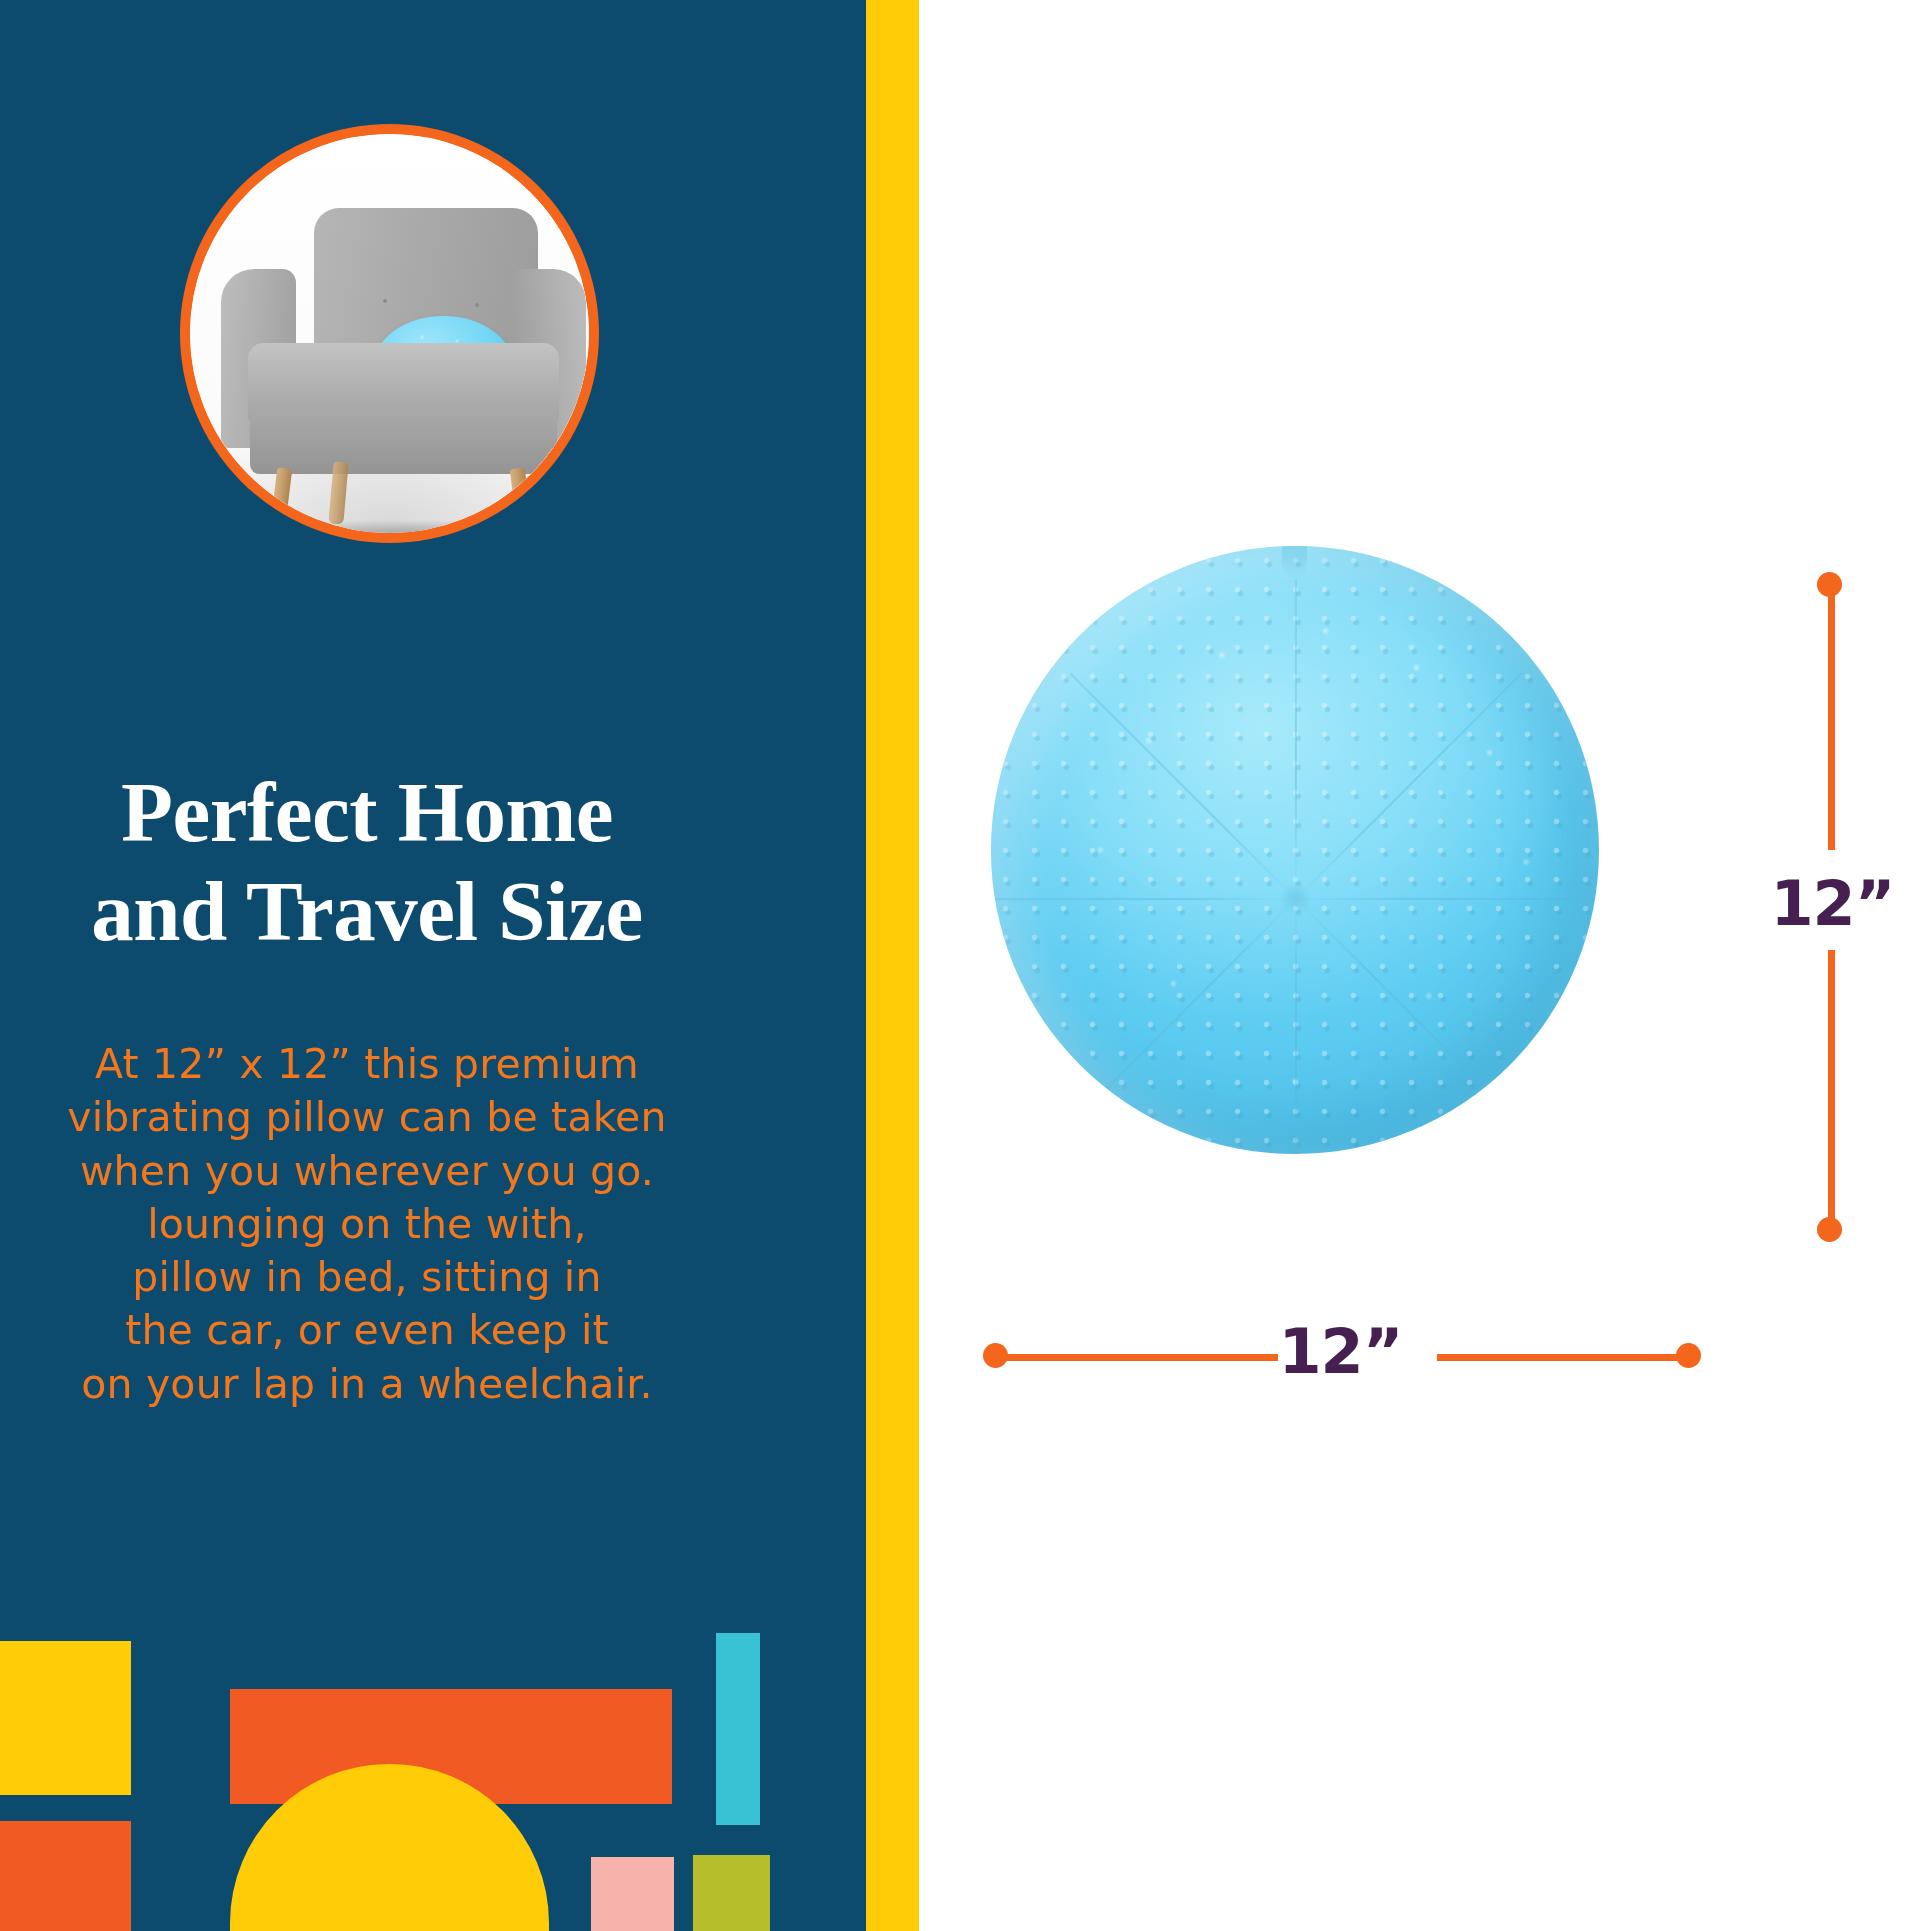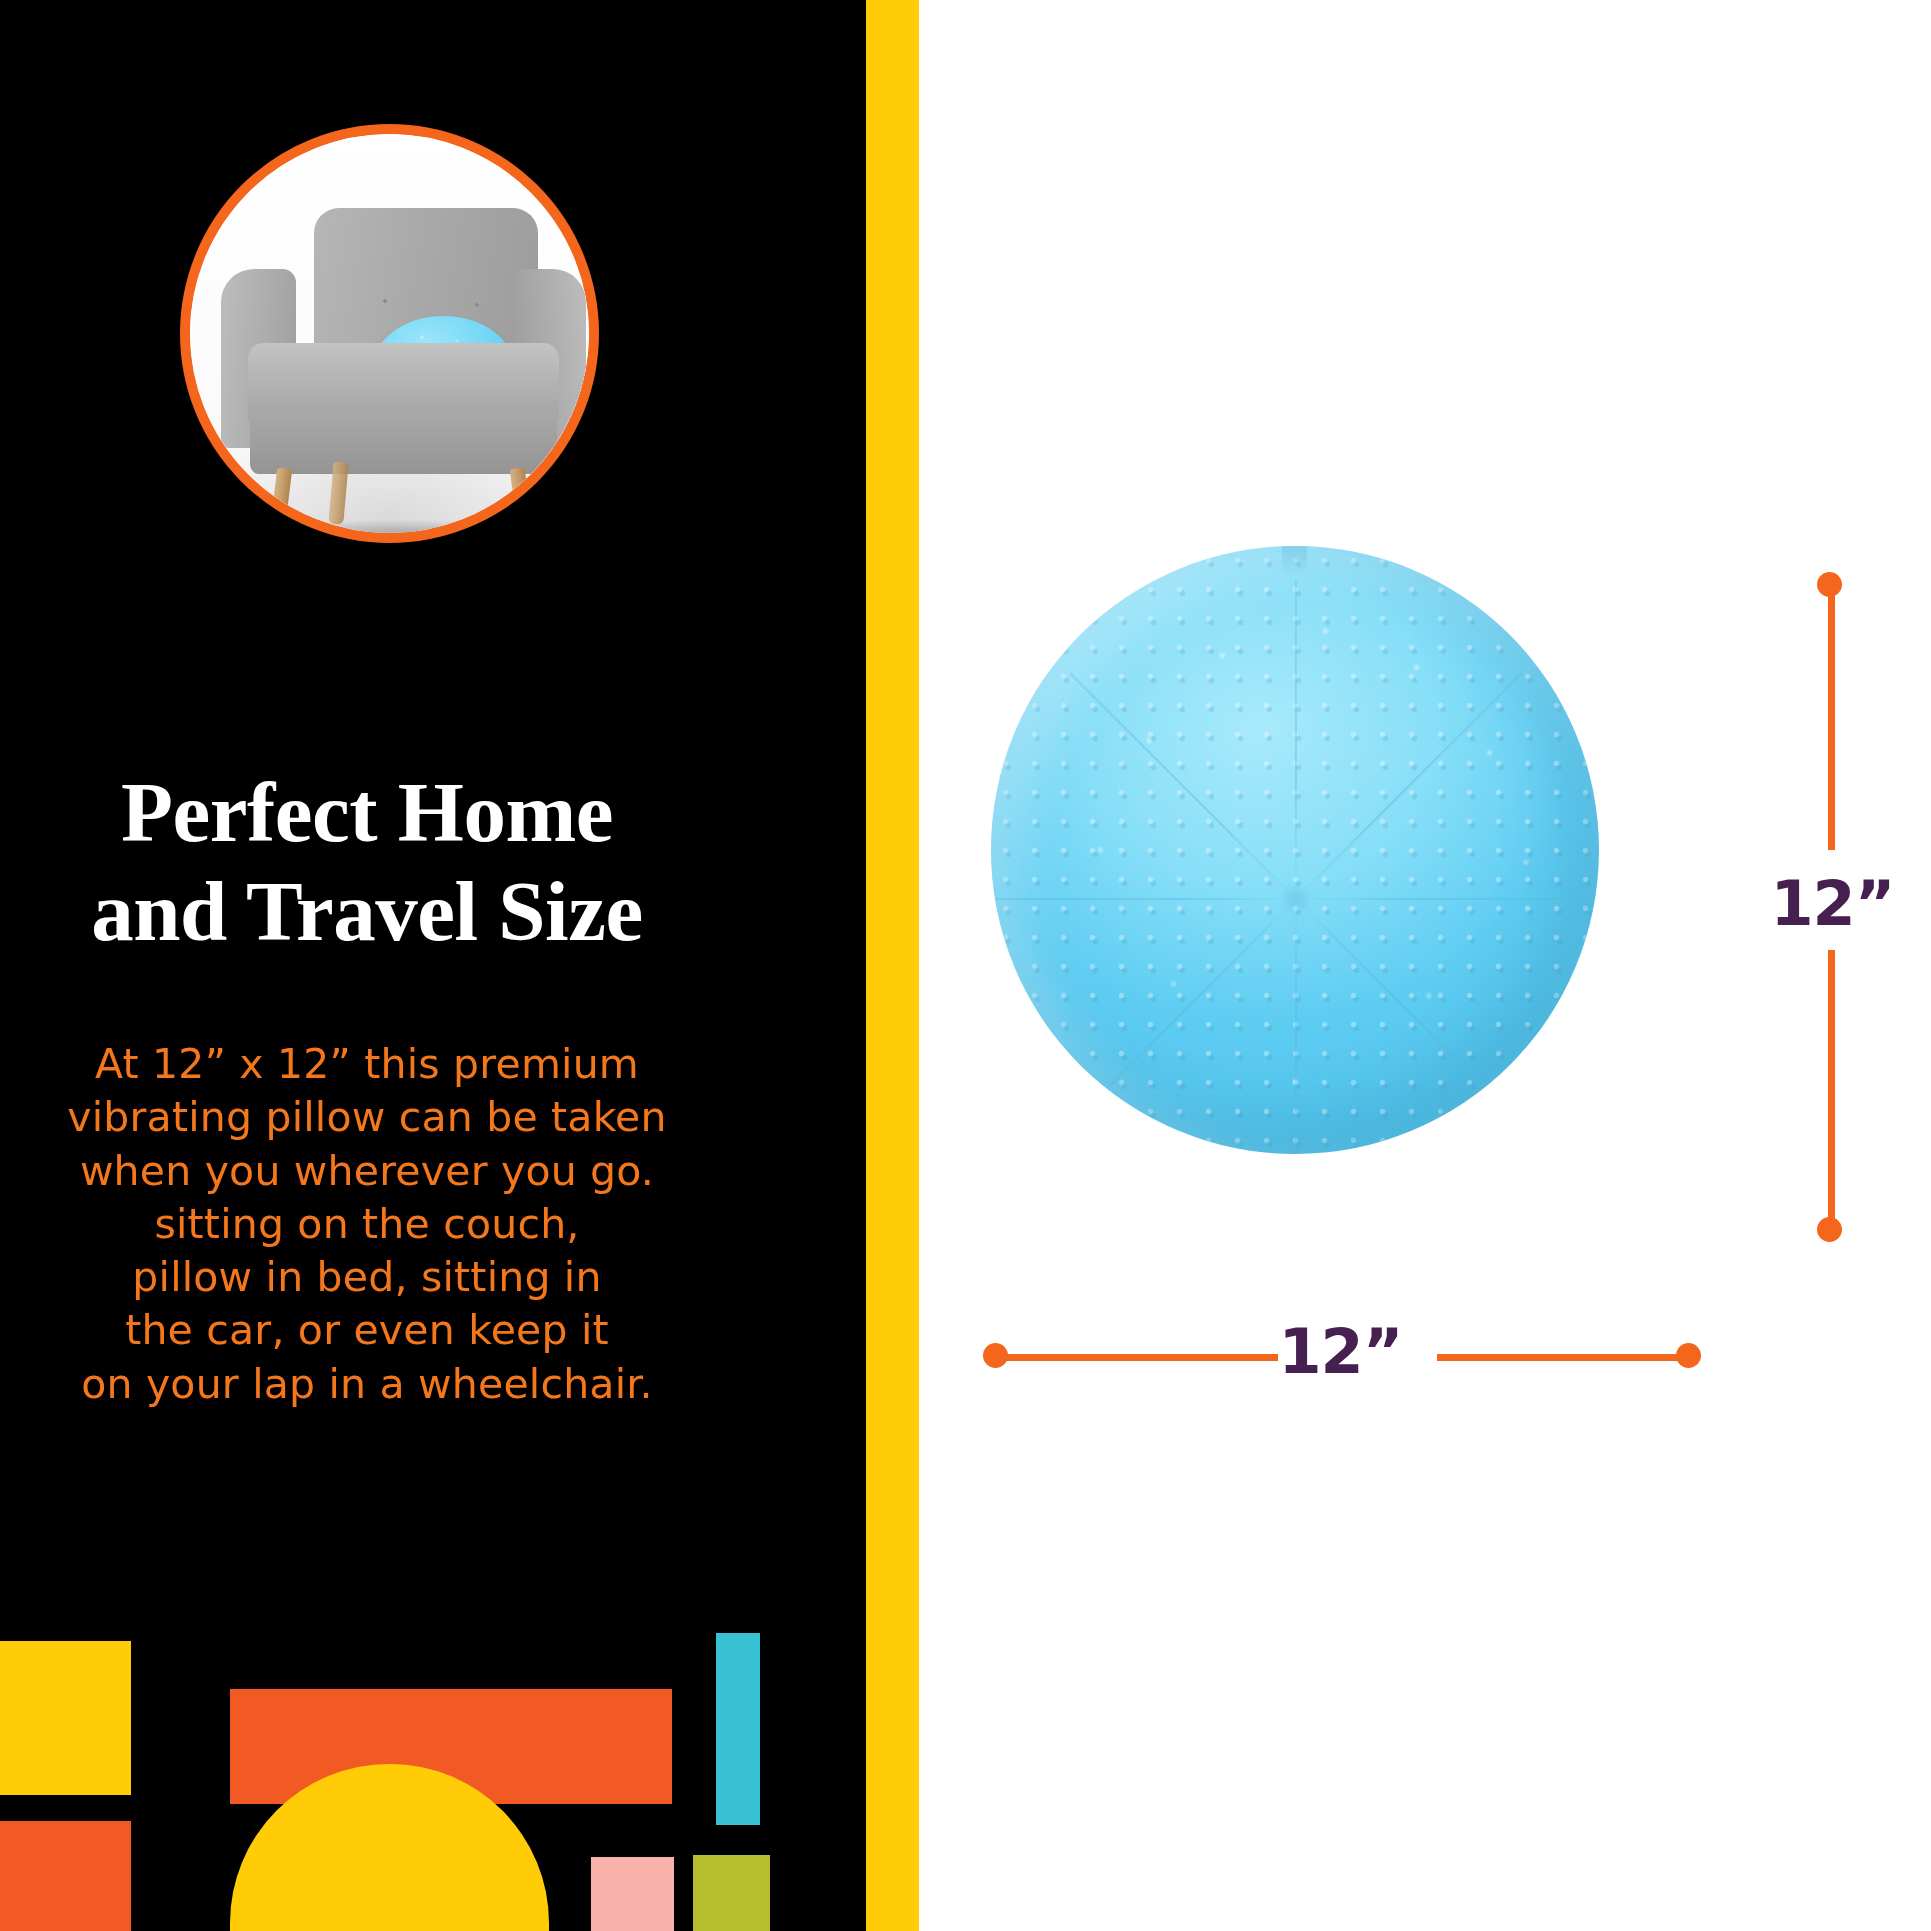--- a/index.html
+++ b/index.html
@@ -8,21 +8,21 @@
     font-family:"Liberation Sans", sans-serif;
     background:#ffffff;
     overflow:hidden;
     position:relative;
   }
 
   
   #left-panel{
     position:absolute; left:0; top:0;
     width:866px; height:1931px;
-    background:#000000;
+    background:#0c4a6e;
     overflow:hidden;
   }
 
   
   #divider-stripe{
     position:absolute; left:866px; top:0;
     width:53px; height:1931px;
     background:#FFCC07;
   }
 
@@ -260,21 +260,21 @@
 
   <h1 id="headline">
     <span class="l">Perfect Home</span>
     <span class="l">and Travel Size</span>
   </h1>
 
   <div id="body-copy">
     <span class="l">At 12” x 12” this premium</span>
     <span class="l">vibrating pillow can be taken</span>
     <span class="l">when you wherever you go.</span>
-    <span class="l">sitting on the couch,</span>
+    <span class="l">lounging on the with,</span>
     <span class="l">pillow in bed, sitting in</span>
     <span class="l">the car, or even keep it</span>
     <span class="l">on your lap in a wheelchair.</span>
   </div>
 
   <div class="shape" id="sh-yellow-sq"></div>
   <div class="shape" id="sh-orange-sq"></div>
   <div class="shape" id="sh-orange-bar"></div>
   <div class="shape" id="sh-yellow-dome"></div>
   <div class="shape" id="sh-pink-bar"></div>

